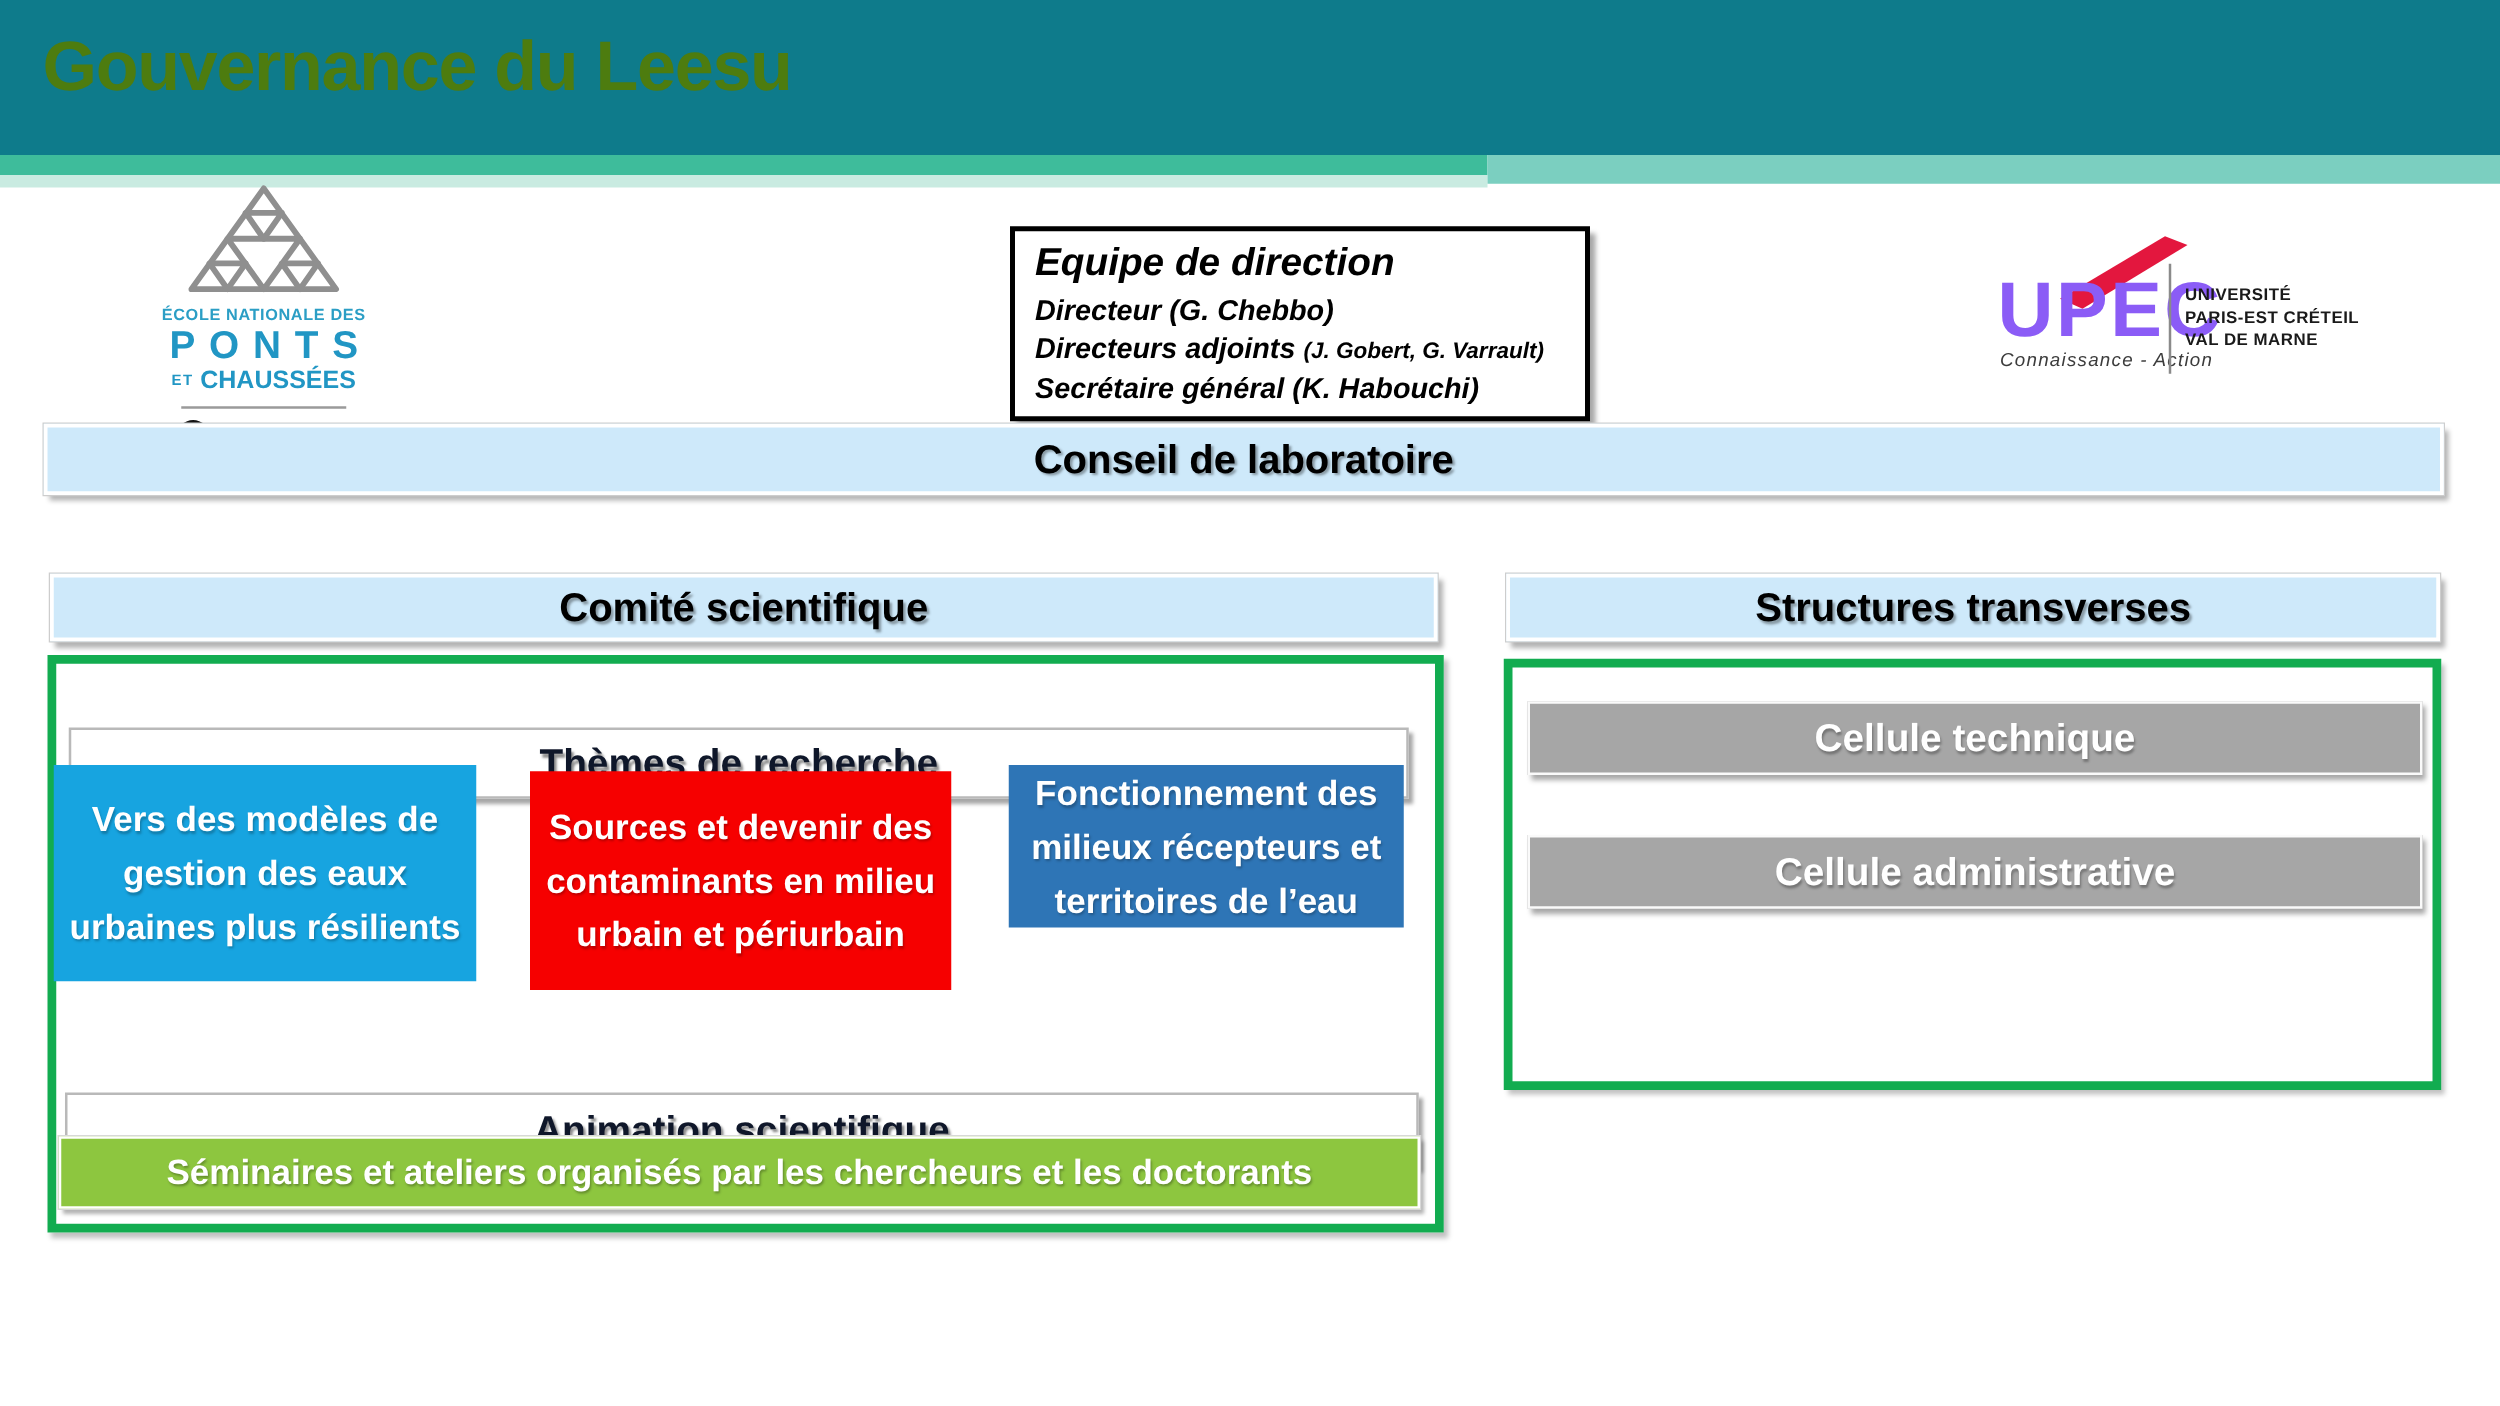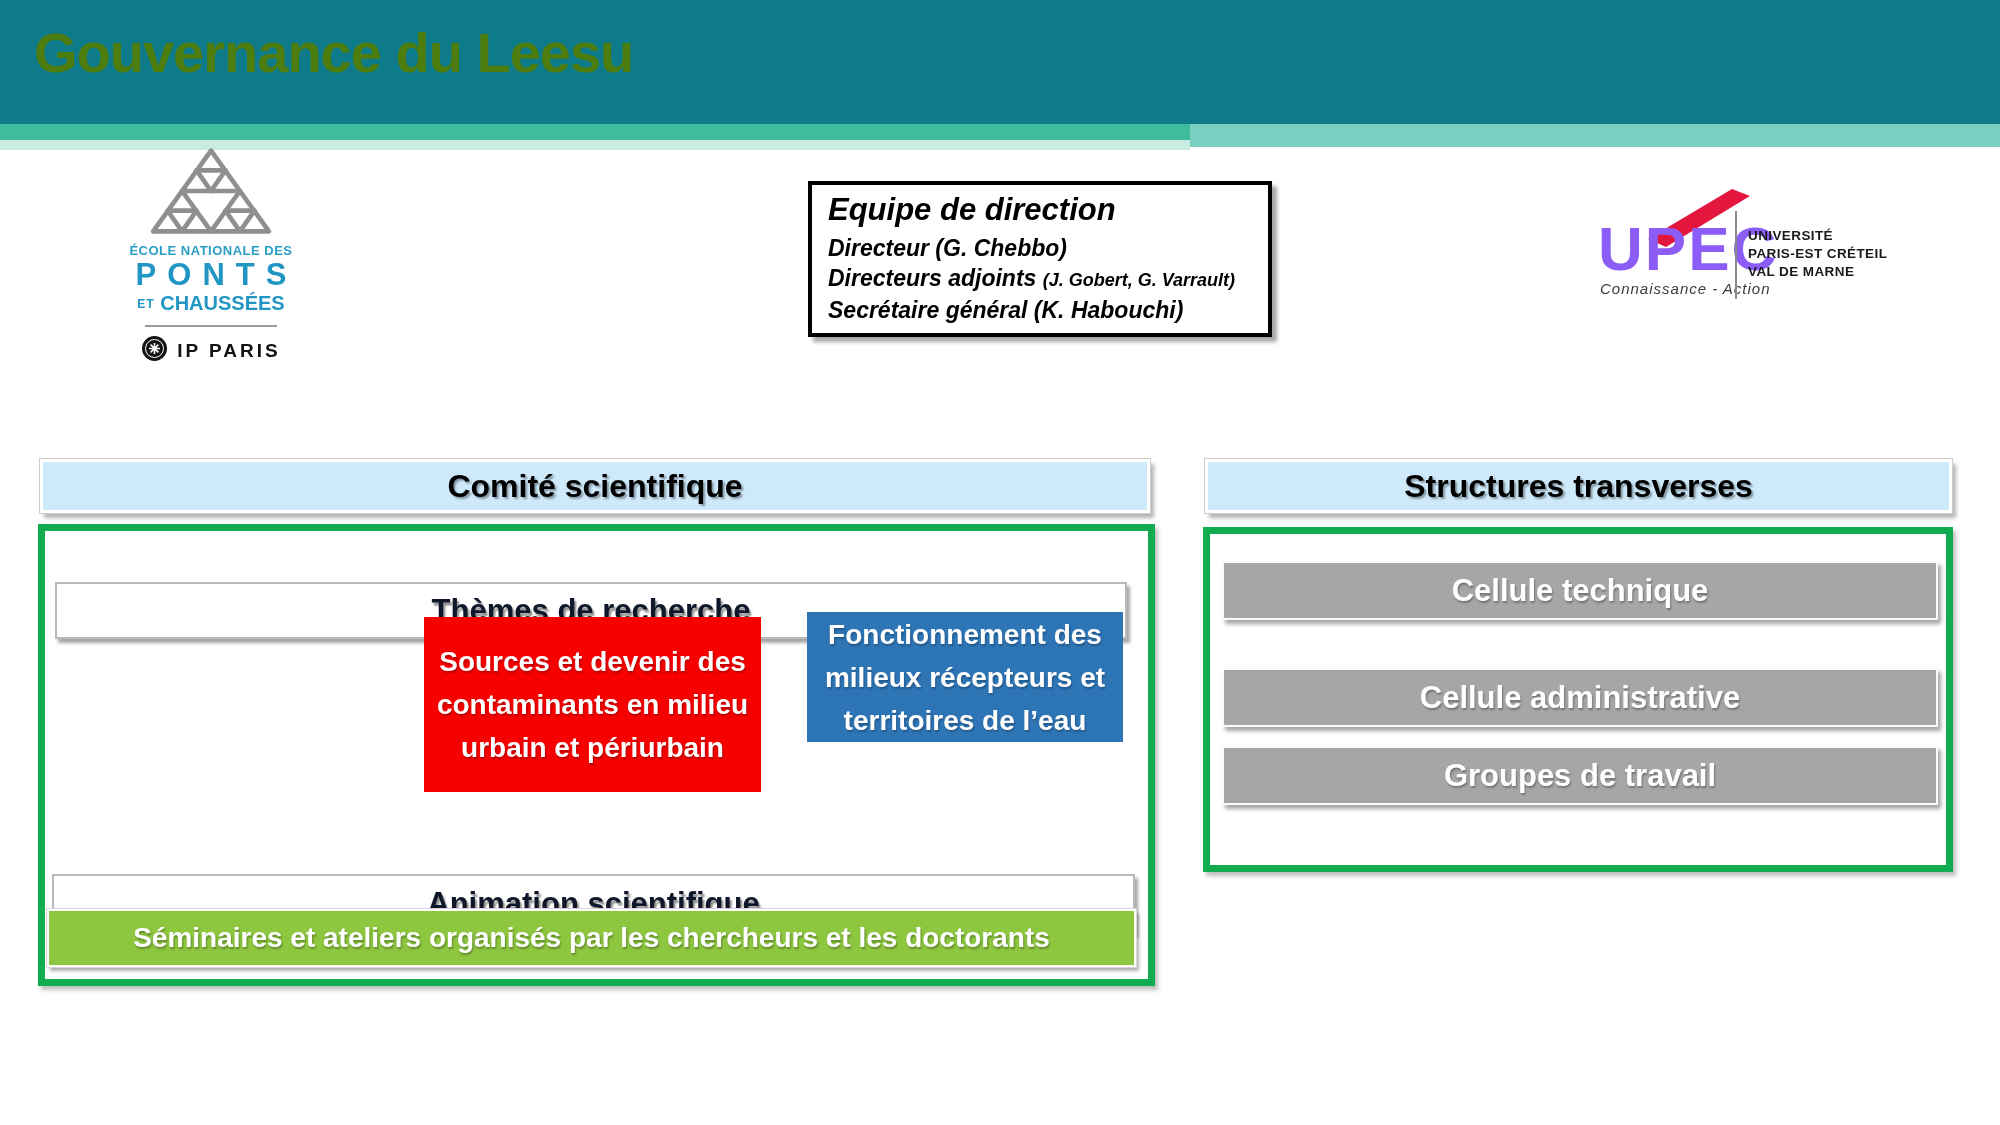--- a/index.html
+++ b/index.html
@@ -157,29 +157,30 @@
     <div class="upec-word">UPEC</div>
     <div class="upec-tagline">Connaissance - Action</div>
     <div class="upec-divider"></div>
     <div class="upec-right">
       <div>UNIVERSITÉ</div>
       <div>PARIS-EST CRÉTEIL</div>
       <div>VAL DE MARNE</div>
     </div>
   </div>
 
+  <div class="bar-blue conseil" style="background: rgb(206, 233, 250);">Conseil de laboratoire</div>
 
   <div class="bar-blue comite" style="background: rgb(206, 233, 250);">Comité scientifique</div>
   <div class="bar-blue structures" style="background: rgb(206, 233, 250);">Structures transverses</div>
 
   <div class="frame frame-left"></div>
   <div class="white-head themes-head">Thèmes de recherche</div>
+  <div class="theme theme-1" style="background: rgb(23, 164, 224);">Vers des modèles de gestion des eaux urbaines plus résilients</div>
   <div class="theme theme-3" style="background: rgb(46, 117, 182);">Fonctionnement  des milieux récepteurs et territoires de l’eau</div>
   <div class="theme theme-2" style="background: rgb(246, 0, 0);">Sources et devenir des contaminants en milieu urbain et périurbain</div>
   <div class="white-head animation-head">Animation scientifique</div>
   <div class="seminars" style="background: rgb(141, 198, 63);">Séminaires et ateliers organisés par les chercheurs et les doctorants</div>
 
   <div class="frame frame-right"></div>
   <div class="cell cell-1" style="background: rgb(166, 166, 166);">Cellule technique</div>
   <div class="cell cell-2" style="background: rgb(166, 166, 166);">Cellule administrative</div>
-  <div class="cell cell-3" style="background: rgb(166, 166, 166);">Groupes de travail</div>
 
 </div>
 
 </body></html>

